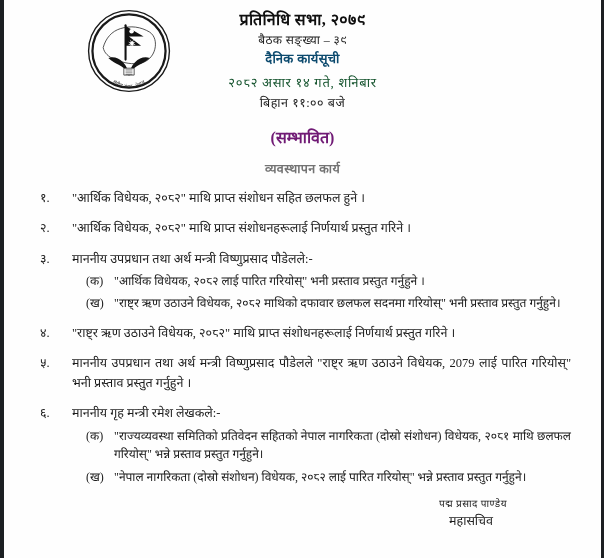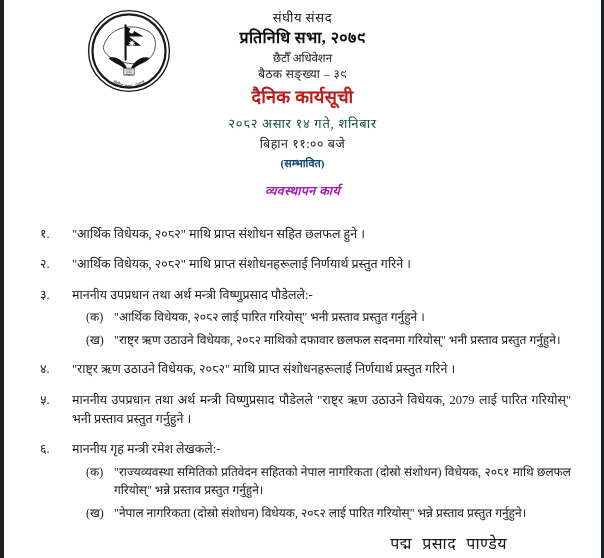--- a/index.html
+++ b/index.html
@@ -77,56 +77,55 @@
     color: #232323;
   }
   .meeting-line {
     font-size: 12px;
     line-height: 1.3;
     margin: 0 0 3px 0;
     letter-spacing: 0.4px;
     color: #1d1d1d;
   }
   .doc-title {
-    font-size: 18px;
+    font-size: 13px;
     font-weight: bold;
     line-height: 1.3;
     margin: 0 0 6px 0;
     letter-spacing: 0.3px;
-    color: #b91c1c;
+    color: #0c4a6e;
   }
   .date-line {
     font-size: 13px;
     line-height: 1.35;
     margin: 0 0 3px 0;
     letter-spacing: 0.7px;
     color: #14532d;
   }
   .time-line {
     font-size: 12.5px;
     line-height: 1.35;
-    margin: 0 0 4px 0;
+    margin: 0 0 16px 0;
     letter-spacing: 0.5px;
     color: #1b1b1b;
   }
   .tentative-line {
-    font-size: 11px;
+    font-size: 16px;
     font-weight: bold;
     line-height: 1.3;
     margin: 0 0 12px 0;
-    color: #0c4a6e;
+    color: #701a75;
   }
   .section-heading {
     font-size: 12.5px;
     font-weight: bold;
     line-height: 1.3;
-    margin: 0 0 26px 0;
+    margin: 0 0 12px 0;
     letter-spacing: 0.4px;
-    color: #a21caf;
-    font-style: italic;
+    color: #737373;
   }
 
   
   .agenda {
     padding-left: 16px;
     padding-right: 10px;
   }
 
   .item {
     display: flex;
@@ -175,25 +174,24 @@
 
   .tight { margin-bottom: 7px; }
 
   
   .signature {
     margin-top: 6px;
     text-align: right;
     padding-right: 74px;
   }
   .sig-name {
-    font-size: 16px;
+    font-size: 10px;
     line-height: 1.45;
     letter-spacing: 0.5px;
     color: #191919;
-    font-family: Liberation Mono, monospace;
   }
   .sig-title {
     font-size: 12.5px;
     line-height: 1.45;
     color: #191919;
     padding-right: 14px;
   }
 </style>
 </head>
 <body>
@@ -222,25 +220,23 @@
                  C46 71 42 68 38 66 C34 64 30 62 26 58 Z" fill="#141414"></path>
         <path d="M44 70 h12 v8 h-12 Z" fill="#fff" stroke="#141414" stroke-width="0.8"></path>
         <path d="M46 72 h8 M46 74.5 h8 M46 77 h8" stroke="#141414" stroke-width="0.7"></path>
         <path id="sealArc" d="M20 72 A32 32 0 0 0 80 72" fill="none" stroke="none"></path>
         <text font-family="'Liberation Serif', serif" font-size="5.4" fill="#1a1a1a" letter-spacing="0.3">
           <textPath href="#sealArc" startOffset="50%" text-anchor="middle">संघीय संसद, नेपाल</textPath>
         </text>
       </svg>
     </div>
 
-    <div class="org-line">संघीय संसद</div>
 
     <div class="house-line">प्रतिनिधि सभा, २०७९</div>
 
-    <div class="session-line">छैटौँ अधिवेशन</div>
 
     <div class="meeting-line">बैठक सङ्ख्या – ३९</div>
 
     <div class="doc-title">दैनिक कार्यसूची</div>
 
     <div class="date-line">२०८२ असार १४ गते, शनिबार</div>
 
     <div class="time-line">बिहान ११:०० बजे</div>
 
     <div class="tentative-line">(सम्भावित)</div>

